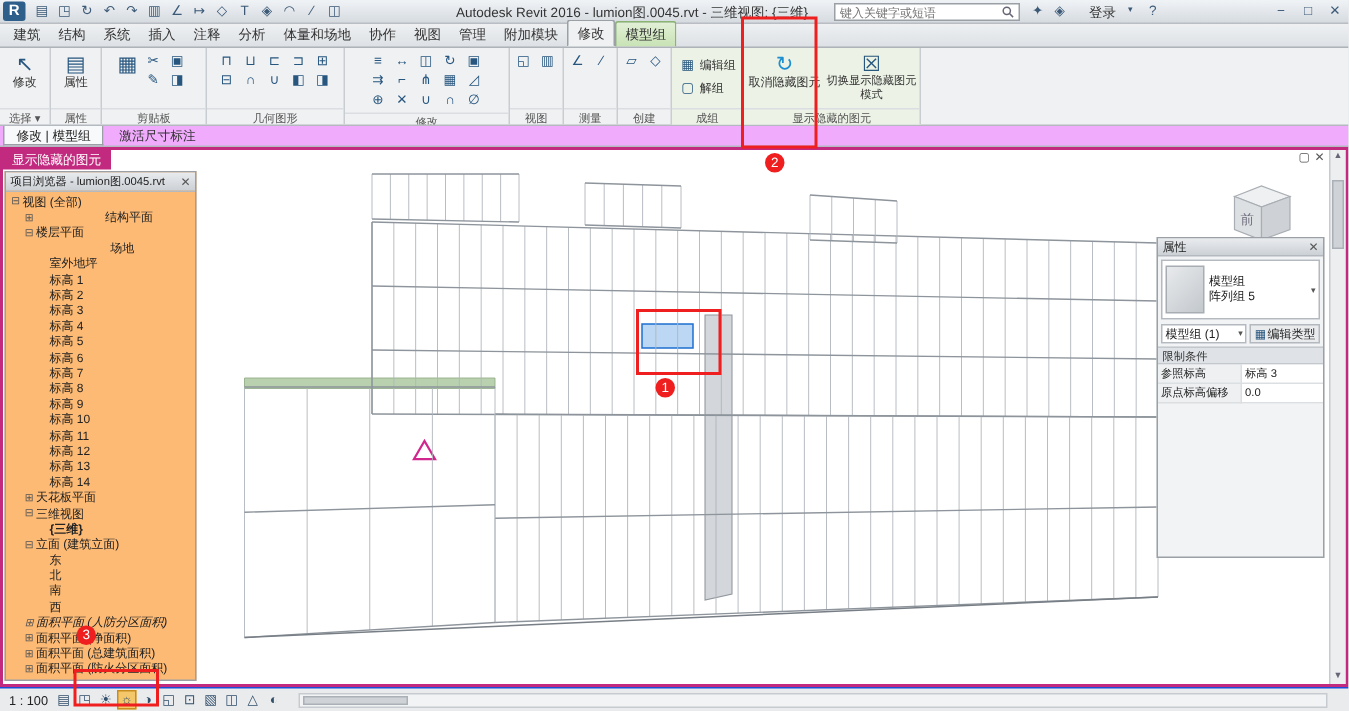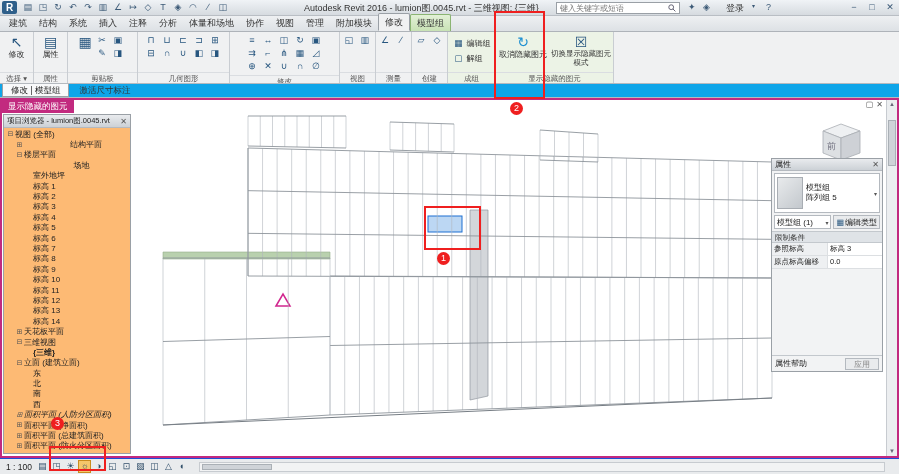--- a/index.html
+++ b/index.html
@@ -40,21 +40,21 @@
   .bigbtn { display:flex; flex-direction:column; align-items:center; font-size:8px; color:#333; line-height:1.15; text-align:center; }
   .bicon { font-size:14px; color:#27567f; line-height:16px; }
   .sic { width:15px; height:13px; font-size:9px; line-height:13px; text-align:center; color:#27567f; }
   .grid5 { display:grid; grid-template-columns:repeat(5,16px); grid-auto-rows:13px; }
   .grid2 { display:grid; grid-template-columns:repeat(2,16px); grid-auto-rows:13px; }
   .grprows { display:flex; flex-direction:column; gap:2px; padding-top:3px; }
   .grprow { display:flex; align-items:center; gap:2px; font-size:8px; color:#333; white-space:nowrap; }
   .grprow .sic { width:12px; }
 
   
-  .modebar { position:absolute; left:0; top:84px; width:899px; height:14px; background:#0ea5e9;
+  .modebar { position:absolute; left:0; top:84px; width:899px; height:14px; background:#f0abfc;
     border-bottom:1px solid #b4b9bf; display:flex; align-items:center; font-size:8.5px; z-index:5; }
   .mb-tab { background:#f8f9fa; border:1px solid #9aa0a6; border-top:none; padding:0 8px; height:13px; line-height:12px; margin-left:2px; }
   .mb-opt { margin-left:10px; color:#333; }
 
   
   .workspace { position:absolute; left:0; top:98px; width:899px; height:360px;
     border:2px solid #c22a7f; background:#fff; z-index:1; }
   .banner { position:absolute; left:0; top:0; height:13px; background:#c22a7f; color:#fff;
     font-size:8.5px; line-height:13px; padding:0 6px; z-index:6; }
   .viewbtns { position:absolute; right:14px; top:0; font-size:8px; color:#555; z-index:6; display:flex; gap:3px; }
@@ -76,21 +76,21 @@
 
   
   .props { position:absolute; right:14px; top:58px; width:112px; height:214px; background:#f2f3f4;
     border:1px solid #9aa0a6; z-index:7; display:flex; flex-direction:column; font-size:8px; }
   .pr-title { height:12px; background:linear-gradient(#e9ebee,#ccd1d6); display:flex; align-items:center;
     padding:0 3px; border-bottom:1px solid #b4b9bf; font-size:8px; }
   .pr-title .x { margin-left:auto; color:#555; }
   .typesel { height:40px; background:#fff; border:1px solid #b4b9bf; margin:2px; display:flex; align-items:center; gap:3px; padding:2px; }
   .thumb { width:26px; height:32px; background:linear-gradient(135deg,#e8eaec,#c3c8cd); border:1px solid #a8adb3; flex:0 0 26px; }
   .typetext { flex:1; line-height:1.3; overflow:hidden; white-space:nowrap; }
-  .selrow { display:flex; gap:2px; margin:0 2px 2px 2px; height:14px; }
+  .selrow { display:flex; gap:2px; margin:0 2px 2px 2px; height:14px;align-items:center; }
   .seldd { flex:1; background:#fff; border:1px solid #b4b9bf; display:flex; align-items:center; padding:0 2px; white-space:nowrap; overflow:hidden; }
   .seldd .dd { margin-left:auto; font-size:6px; color:#555; }
   .etype { border:1px solid #b4b9bf; background:#e9ebed; display:flex; align-items:center; gap:1px; padding:0 2px; white-space:nowrap; }
   .catrow { height:12px; background:#dfe3e7; border-top:1px solid #c3c8cd; border-bottom:1px solid #c3c8cd;
     font-size:7.5px; line-height:12px; padding-left:3px; color:#333; }
   .pgrid { display:grid; grid-template-columns:56px 1fr; }
   .pp-label { font-size:7.5px; background:#eef0f2; border-bottom:1px solid #dcdfe2; border-right:1px solid #dcdfe2;
     padding:1px 2px; white-space:nowrap; overflow:hidden; }
   .pp-value { font-size:7.5px; background:#fff; border-bottom:1px solid #dcdfe2; padding:1px 2px; white-space:nowrap; }
   .pr-fill { flex:1; }
@@ -601,24 +601,20 @@
       </div>
     </div>
     <div class="catrow">限制条件</div>
     <div class="pgrid">
         <div class="pp-label">参照标高</div>
         <div class="pp-value">标高 3</div>
         <div class="pp-label">原点标高偏移</div>
         <div class="pp-value">0.0</div>
       </div>
     <div class="pr-fill"></div>
-    <div class="pr-foot">
-      <span>属性帮助</span>
-      <span class="apply">应用</span>
-    </div>
   </div>
 </div>
 
 <div class="bottombar">
   <span class="scale">1 : 100</span>
   <span class="vcb">
       <span class="vic">▤</span>
       <span class="vic">◳</span>
       <span class="vic">☀</span>
       <span class="vic on">☼</span>

